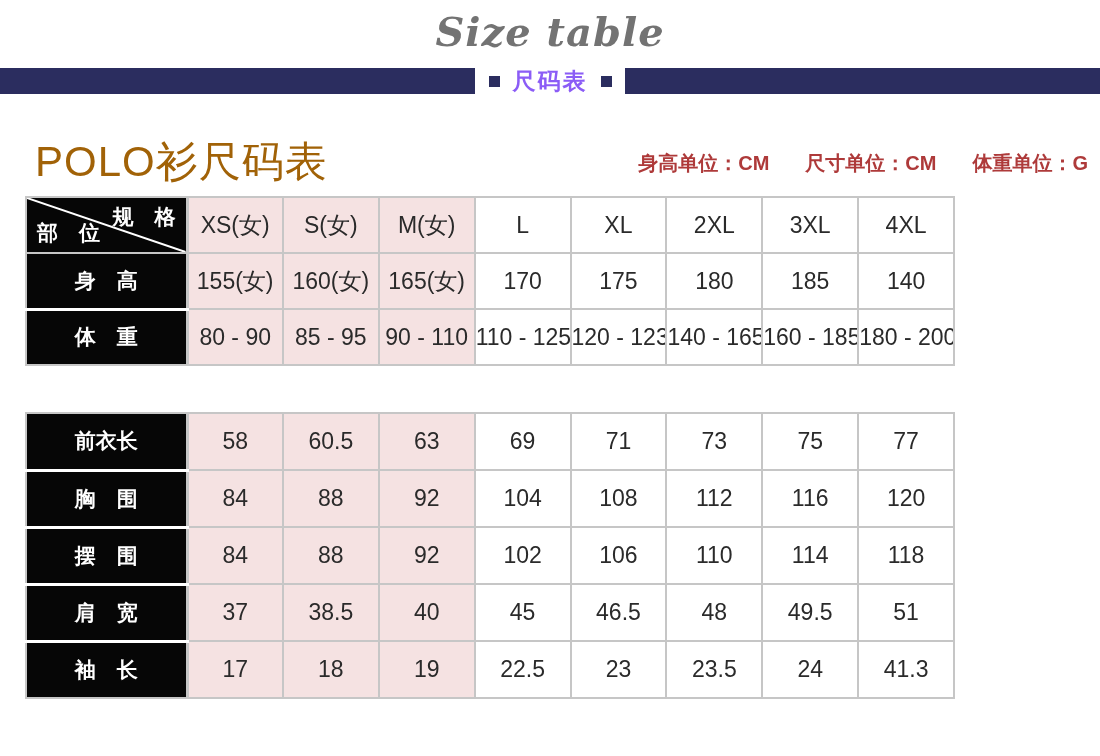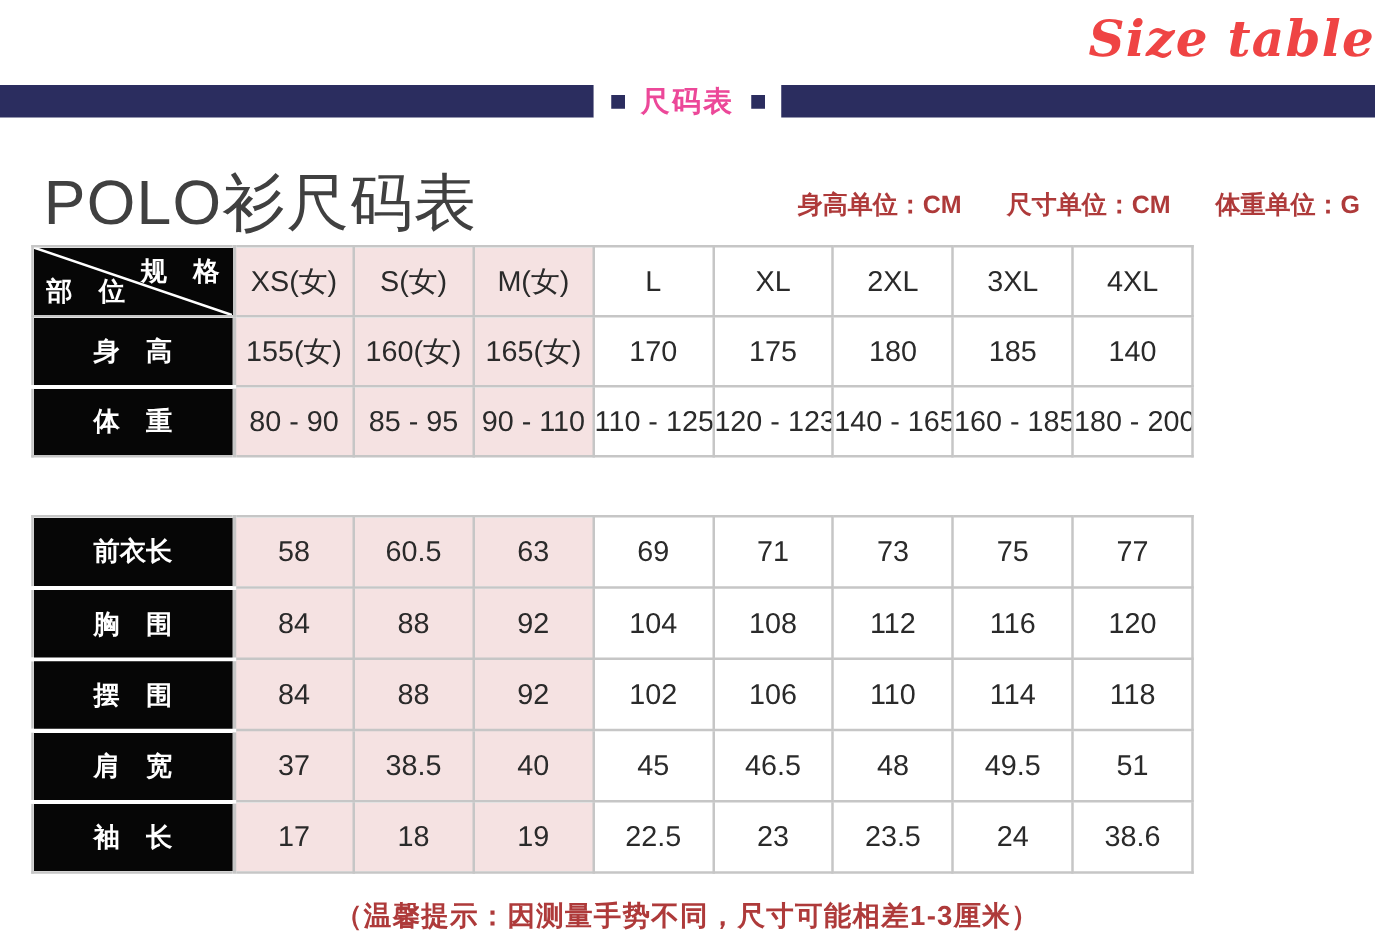--- a/index.html
+++ b/index.html
@@ -12,27 +12,27 @@
   * { box-sizing: border-box; }
   html, body {
     margin: 0; padding: 0;
     width: 1100px; height: 756px;
     background: #ffffff;
     font-family: "Liberation Sans", "DejaVu Sans", sans-serif;
     overflow: hidden;
   }
   .title {
     margin: 6px 0 0 0;
-    text-align: right;
+    text-align: center;
     font-family: "DejaVu Serif", "Liberation Serif", serif;
     font-style: italic;
     font-weight: bold;
     font-size: 40px;
     line-height: 52px;
-    color: #ef4444;
+    color: #737373;
     letter-spacing: 1px;
   }
   .banner {
     margin-top: 10px;
     height: 26px;
     display: flex;
     align-items: stretch;
   }
   .banner .bar { flex: 1; background: var(--navy); }
   .banner .center {
@@ -40,33 +40,33 @@
     display: flex;
     align-items: center;
     justify-content: center;
     gap: 13px;
     background: #ffffff;
   }
   .banner .sq { width: 11px; height: 11px; background: var(--navy); display: inline-block; }
   .banner-label {
     font-size: 23px;
     font-weight: bold;
-    color: #ec4899;
+    color: #8b5cf6;
     letter-spacing: 2px;
     white-space: nowrap;
   }
   .heading-row {
     display: flex;
     justify-content: space-between;
     align-items: flex-end;
     margin: 46px 10px 12px 35px;
   }
   .polo-title {
-    font-size: 50px;
-    color: #404040;
+    font-size: 42px;
+    color: #a16207;
     letter-spacing: 1px;
     line-height: 44px;
   }
   .units {
     display: flex;
     gap: 36px;
     padding: 0 2px 7px 0;
     font-size: 20px;
     font-weight: bold;
     color: var(--red);
@@ -260,20 +260,19 @@
         </tr>
         <tr>
           <td class="label">袖　长</td>
           <td class="pink">17</td>
           <td class="pink">18</td>
           <td class="pink">19</td>
           <td>22.5</td>
           <td>23</td>
           <td>23.5</td>
           <td>24</td>
-          <td>38.6</td>
+          <td>41.3</td>
         </tr>
       </tbody>
   </table>
 
-  <div class="footer-note">（温馨提示：因测量手势不同，尺寸可能相差1-3厘米）</div>
 
 </div>
 
 </body></html>

